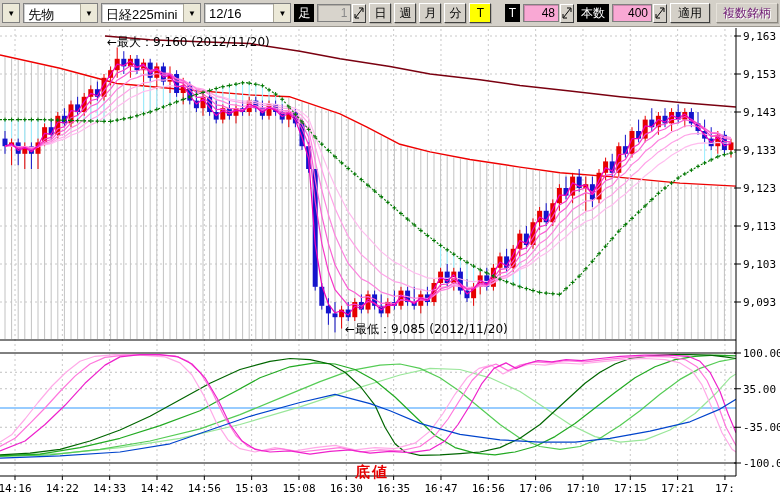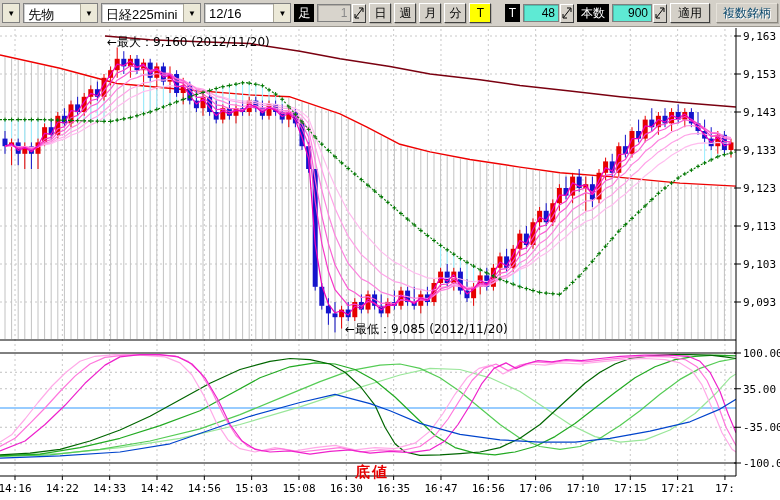--- a/index.html
+++ b/index.html
@@ -11,31 +11,31 @@
   .combo{display:flex;height:20px;background:#fff;border:1px solid #808080;
          box-shadow:inset 1px 1px 0 rgba(0,0,0,.18);box-sizing:border-box;align-items:stretch}
   .combo .cval{flex:1;padding:2px 4px;overflow:hidden;font-size:13px}
   .combo .dd{width:16px;background:#ece9d8;border-left:1px solid #aca899;display:flex;
              align-items:center;justify-content:center;font-size:8px;color:#000}
   .cut{width:20px}
   .cut .dd{width:100%;border-left:none}
   .w80{width:82px}.w108{width:110px}.w94{width:96px}
   .blk{background:#000;color:#fff;height:18px;line-height:18px;padding:0 4px;font-size:12px}
   .spingrp{display:flex;align-items:center}
-  .field{background:#5eead4;border:1px solid #808080;box-shadow:inset 1px 1px 0 rgba(0,0,0,.18);
+  .field{background:#f9a8d4;border:1px solid #808080;box-shadow:inset 1px 1px 0 rgba(0,0,0,.18);
          height:16px;line-height:16px;padding:0 3px;text-align:right;font-size:12px;
          min-width:24px;box-sizing:content-box}
   .field.dis{background:#d8d4cc;color:#8a8a8a}
   .spin{width:14px;height:19px;background:#d4d0c8;border:1px solid;padding:0;margin-left:1px;
         border-color:#fff #404040 #404040 #fff;display:flex;align-items:center;justify-content:center}
   .tbtn{height:20px;min-width:22px;background:#d4d0c8;border:1px solid;
         border-color:#fff #404040 #404040 #fff;box-shadow:1px 1px 0 rgba(0,0,0,.15);
         font-size:12px;padding:0 3px;font-family:inherit}
   .tbtn.sel{background:#ffff00}
-  .tbtn.dis{color:#0c4a6e;text-shadow:1px 1px 0 #fff;border-color:#e6e2da #8a867e #8a867e #e6e2da}
+  .tbtn.dis{color:#701a75;text-shadow:1px 1px 0 #fff;border-color:#e6e2da #8a867e #8a867e #e6e2da}
   .grow{flex:1}
   svg#chart{position:absolute;top:0;left:0;z-index:1}
   svg text{font-family:"DejaVu Sans Mono","Liberation Mono",monospace}
   svg text.ann{font-family:"DejaVu Sans","Liberation Sans",sans-serif}
 </style>
 </head>
 <body>
 
 <div class="toolbar">
   <div class="combo cut">
@@ -76,21 +76,21 @@
     <button class="spin">
       <svg width="10" height="12" viewBox="0 0 10 12">
           <path d="M1.5 10.5 L8.5 1.5" stroke="#000" stroke-width="1" fill="none"></path>
           <path d="M5 1 L9 1 L9 5" fill="none" stroke="#000"></path>
           <path d="M1 7 L1 11 L5 11" fill="none" stroke="#000"></path>
         </svg>
     </button>
   </span>
   <span class="blk">本数</span>
   <span class="spingrp">
-    <span class="field" style="min-width:32px">900</span>
+    <span class="field" style="min-width:32px">400</span>
     <button class="spin">
       <svg width="10" height="12" viewBox="0 0 10 12">
           <path d="M1.5 10.5 L8.5 1.5" stroke="#000" stroke-width="1" fill="none"></path>
           <path d="M5 1 L9 1 L9 5" fill="none" stroke="#000"></path>
           <path d="M1 7 L1 11 L5 11" fill="none" stroke="#000"></path>
         </svg>
     </button>
   </span>
   <button class="tbtn" style="min-width:40px">適用</button>
   <span class="grow"></span>

